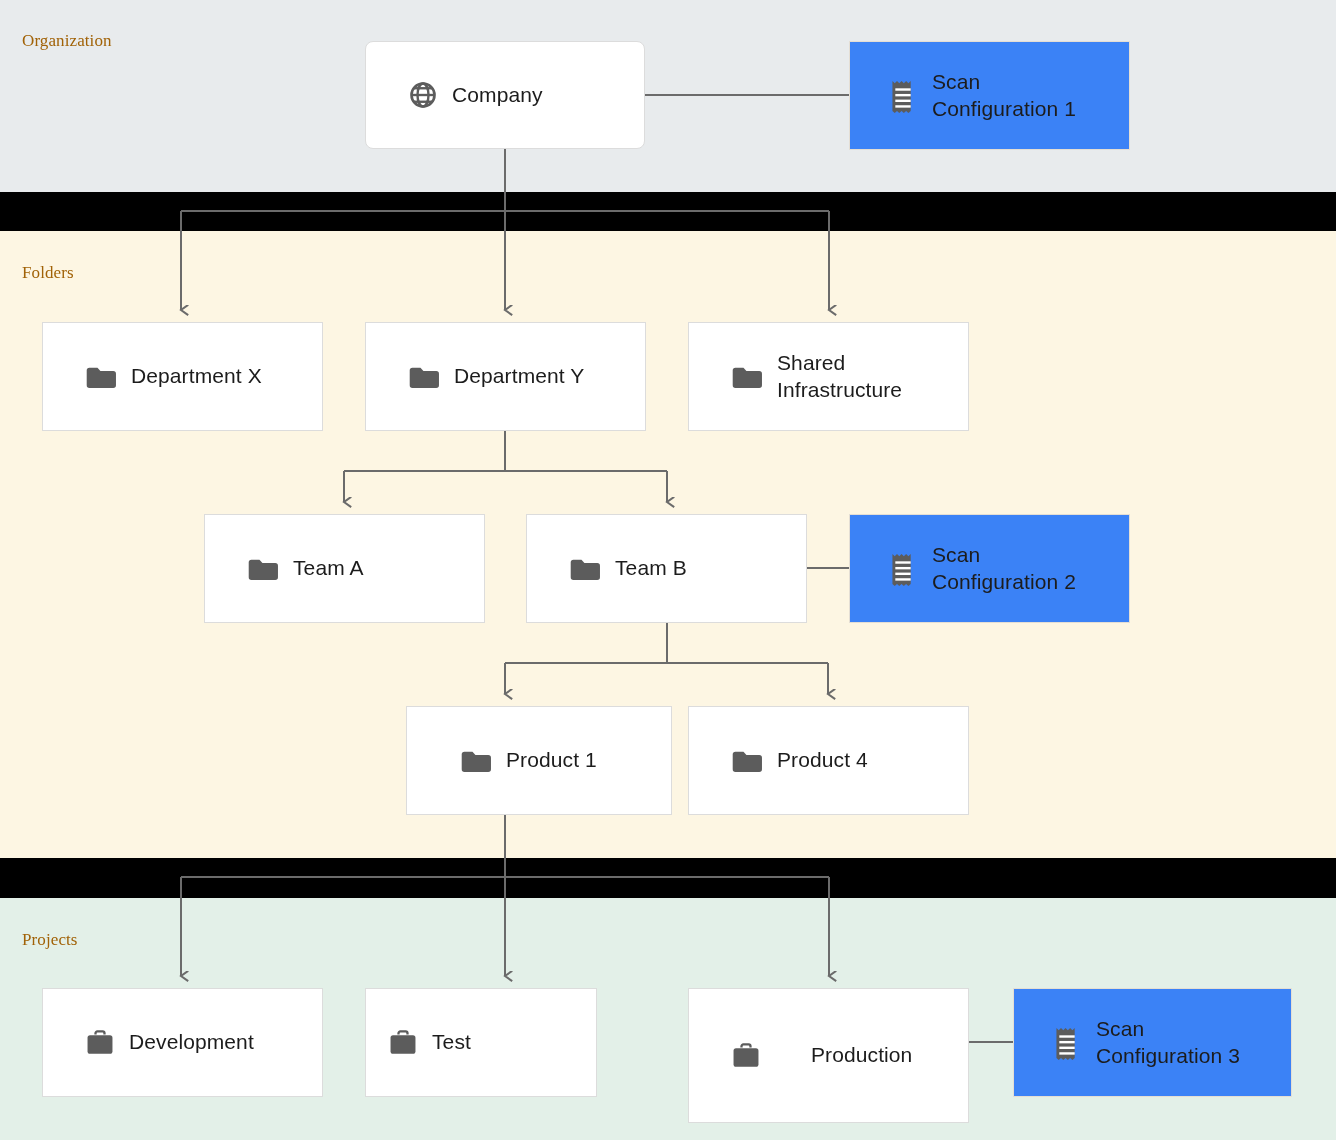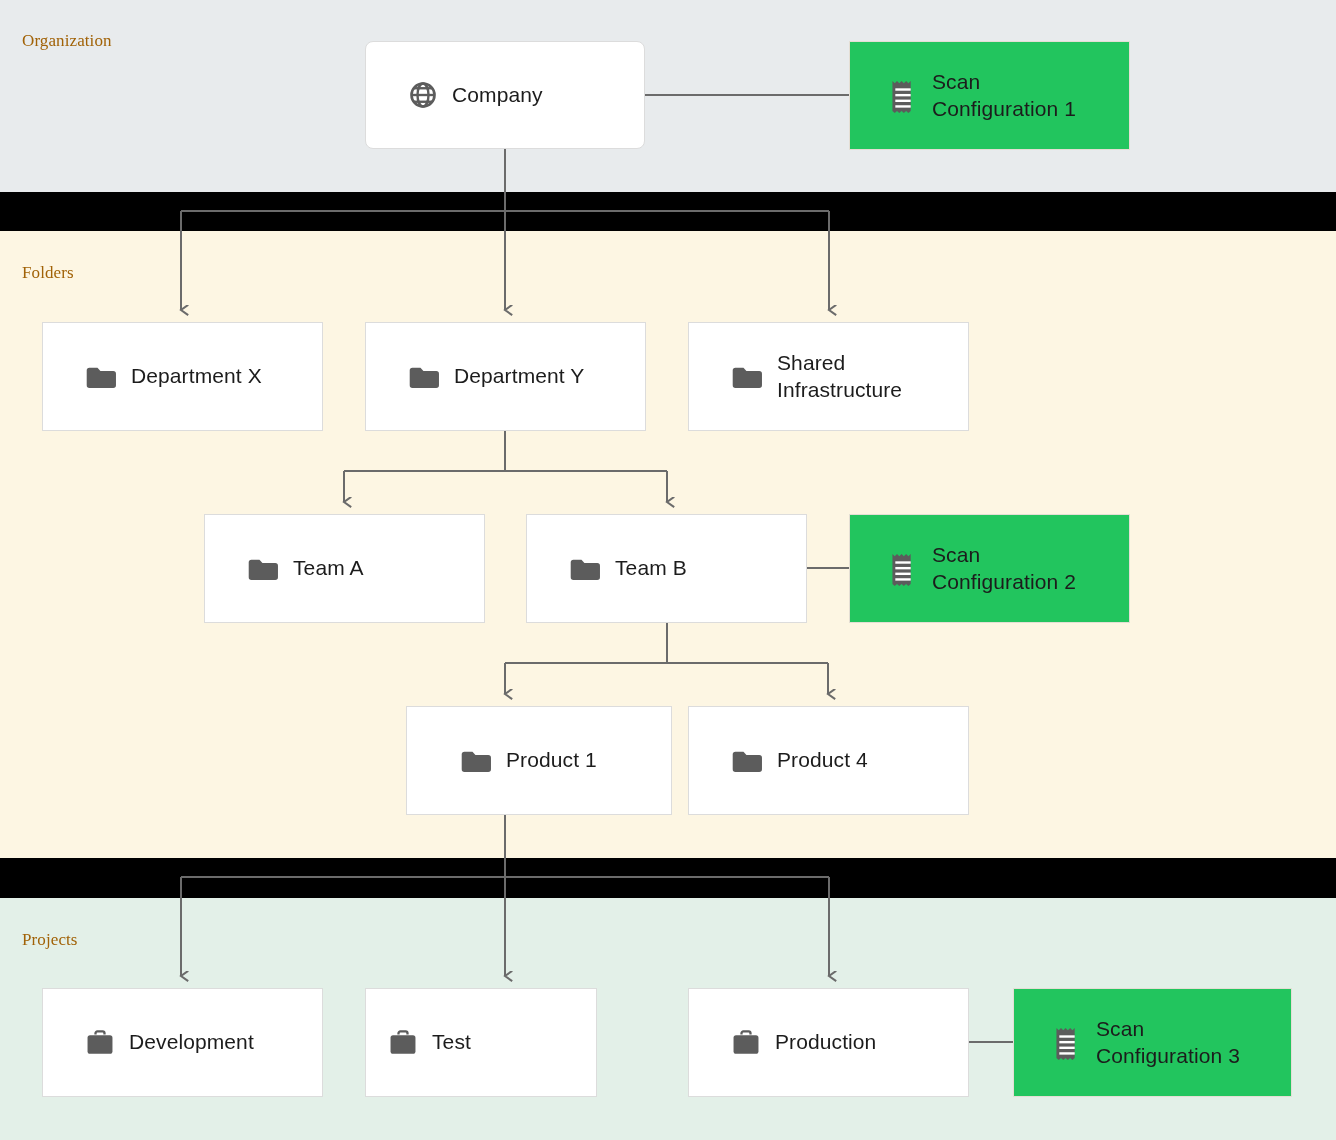--- a/index.html
+++ b/index.html
@@ -29,21 +29,21 @@
   .node{
     position:absolute;
     box-sizing:border-box;
     background:#ffffff;
     border:1px solid #dcdcdc;
     display:flex;
     align-items:center;
     z-index:3;
   }
   .node.scan{
-    background:#22c55e;
+    background:#3b82f6;
     border:1px solid #e4ded4;
   }
   .node .ico{
     flex:0 0 auto;
     display:flex;align-items:center;justify-content:center;
     margin-right:14px;
   }
   .node .lbl{
     font-size:21px;
     color:#1c1c1c;
@@ -219,21 +219,21 @@
       </div>
       <div class="node" style="left: 365px; top: 988px; width: 232px; height: 109px; padding-left: 22px;">
         <span class="ico">
           <svg xmlns="http://www.w3.org/2000/svg" viewBox="0 0 26 24" width="30" height="28">
             <path d="M9.1,4.6 v-1.0 a1.6,1.6 0 0 1 1.6,-1.6 h4.6 a1.6,1.6 0 0 1 1.6,1.6 v1.0" fill="none" stroke="#5c5c5c" stroke-width="2.0"></path>
             <rect x="2.2" y="5.2" width="21.6" height="16.2" rx="2.2" fill="#5c5c5c"></rect>
           </svg>
         </span>
         <span class="lbl">Test</span>
       </div>
-      <div class="node" style="left: 688px; top: 988px; width: 281px; height: 109px; padding-left: 42px;">
+      <div class="node" style="left: 688px; top: 988px; width: 281px; height: 135px; padding-left: 42px; gap: 36px;">
         <span class="ico">
           <svg xmlns="http://www.w3.org/2000/svg" viewBox="0 0 26 24" width="30" height="28">
             <path d="M9.1,4.6 v-1.0 a1.6,1.6 0 0 1 1.6,-1.6 h4.6 a1.6,1.6 0 0 1 1.6,1.6 v1.0" fill="none" stroke="#5c5c5c" stroke-width="2.0"></path>
             <rect x="2.2" y="5.2" width="21.6" height="16.2" rx="2.2" fill="#5c5c5c"></rect>
           </svg>
         </span>
         <span class="lbl">Production</span>
       </div>
       <div class="node scan" style="left: 1013px; top: 988px; width: 279px; height: 109px; padding-left: 38px;">
         <span class="ico">

